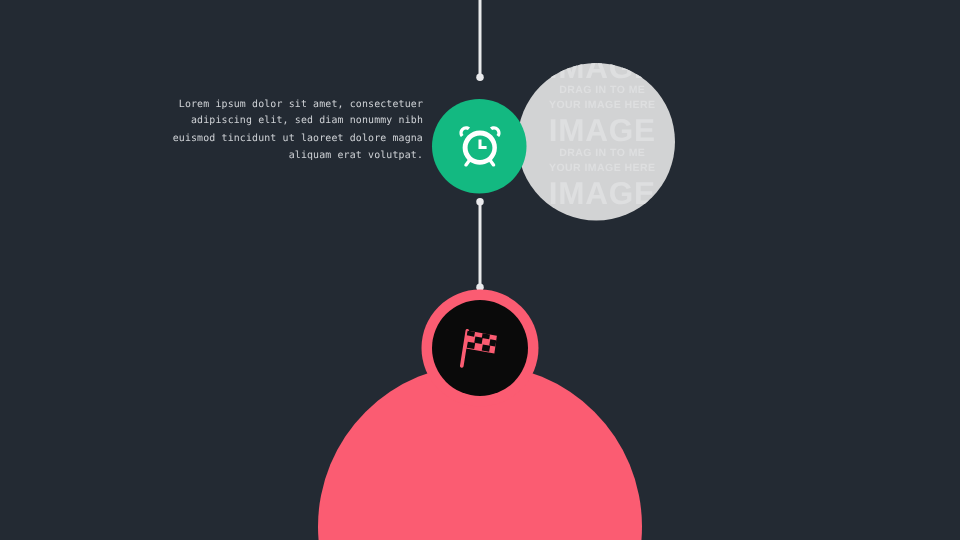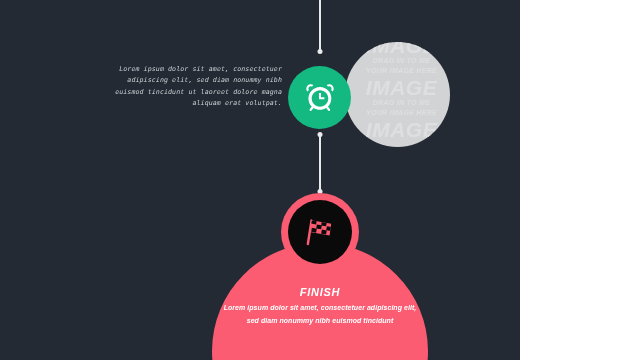--- a/index.html
+++ b/index.html
@@ -7,25 +7,24 @@
     padding: 0;
   }
   body {
     width: 640px;
     height: 360px;
     overflow: hidden;
     font-family: "Liberation Sans", sans-serif;
   }
   #slide {
     position: relative;
-    width: 520px;
+    width: 640px;
     height: 360px;
     background: #232a33;
     overflow: hidden;
-    font-style: italic;
   }
 
   
   .connector {
     position: absolute;
     width: 2px;
     background: #e9eaec;
   }
   .connector .dot {
     position: absolute;
@@ -243,18 +242,14 @@
             <rect x="12.7" y="9.2" width="4.7" height="3.9" fill="#0a0a0a" transform="rotate(9.8 15.05 11.15)"></rect>
             <rect x="22.1" y="10.9" width="4.7" height="3.9" fill="#0a0a0a" transform="rotate(9.8 24.45 12.85)"></rect>
             <rect x="8.0" y="12.4" width="4.7" height="3.9" fill="#0a0a0a" transform="rotate(9.8 10.35 14.35)"></rect>
             <rect x="17.4" y="14.1" width="4.7" height="3.9" fill="#0a0a0a" transform="rotate(9.8 19.75 16.05)"></rect>
           </g>
         </g>
       </svg>
     </span>
   </div>
 
-  <div id="finish-text">
-    <div id="finish-title">FINISH</div>
-    <div id="finish-body">Lorem ipsum dolor sit amet, consectetuer adipiscing elit, sed diam nonummy nibh euismod tincidunt</div>
-  </div>
 
 </div>
 
 </body></html>

